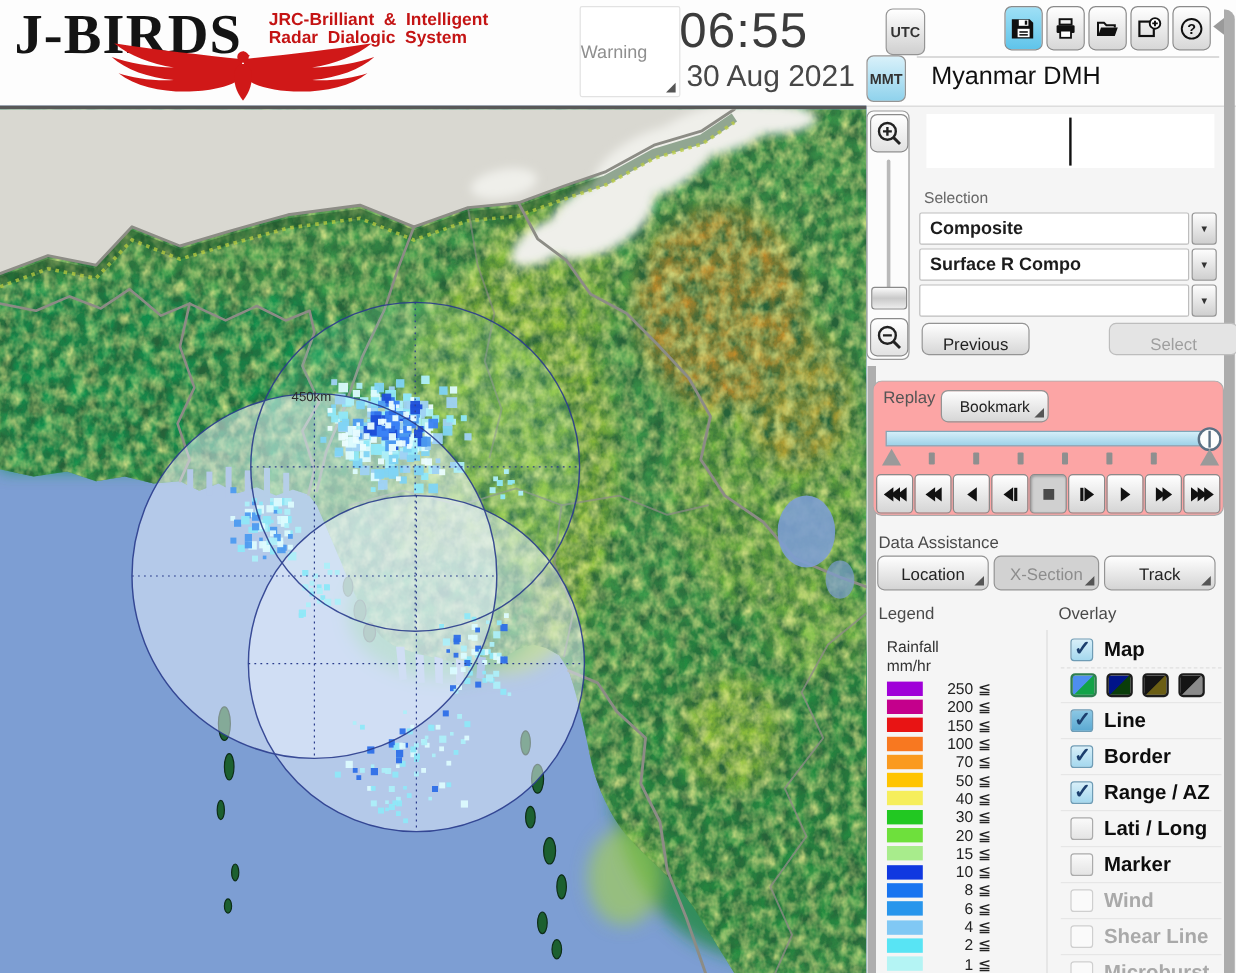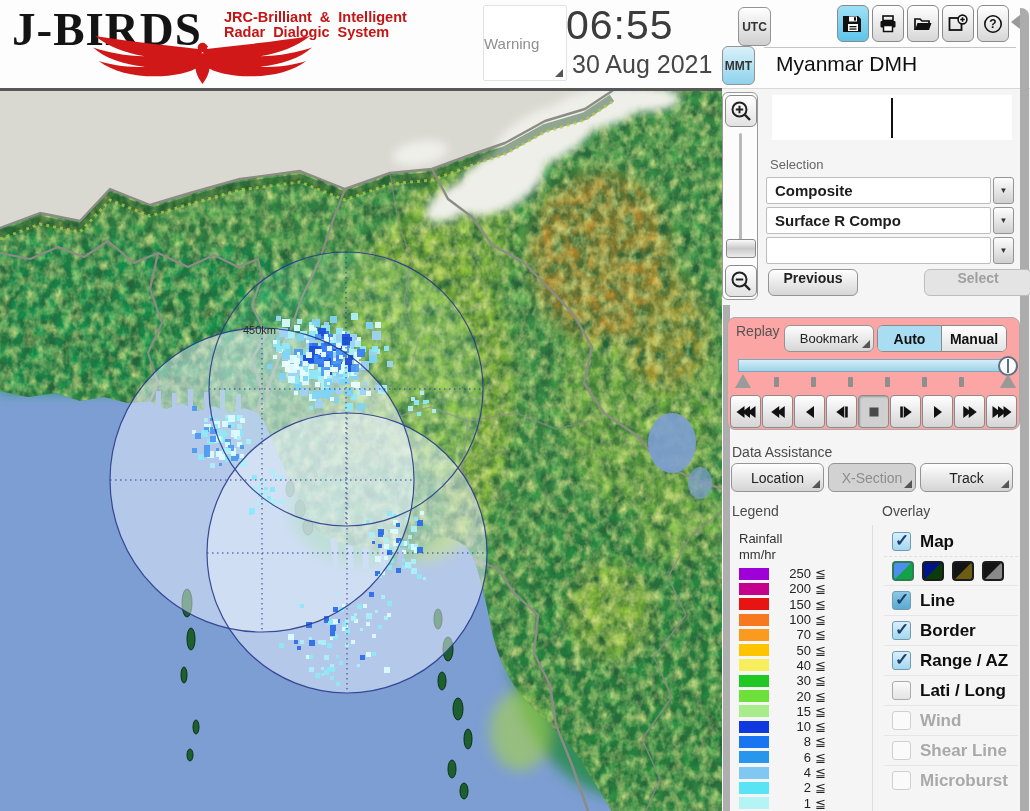--- a/index.html
+++ b/index.html
@@ -50,22 +50,22 @@
   
   #station-box{position:absolute;left:772px;top:95px;width:240px;height:45px;background:#fff;}
   #station-cursor{position:absolute;left:119px;top:3px;width:2px;height:40px;background:#111;}
   #selection-label{position:absolute;left:770px;top:157px;font-size:13px;color:#666;}
   .ddrow{position:absolute;left:766px;width:248px;height:27px;display:flex;}
   .ddfield{flex:1;background:#fff;border:1px solid #bdbdbd;border-radius:2px;font-size:15px;font-weight:bold;
            color:#1c1c1c;display:flex;align-items:center;padding-left:8px;box-sizing:border-box;}
   .ddarrow{width:21px;height:27px;margin-left:2px;border:1px solid #949494;border-radius:3px;
            background:linear-gradient(#fdfdfd,#cfcfcf);display:flex;align-items:center;justify-content:center;
            font-size:8px;color:#333;box-sizing:border-box;}
-  .pushbtn{position:absolute;height:27px;border:1px solid #949494;border-radius:6px;font-size:14px;font-weight:bold;
-           color:#222;background:linear-gradient(#fefefe,#d6d6d6);display:flex;align-items:flex-start;justify-content:center;box-sizing:border-box;}
+  .pushbtn{position:absolute;height:27px;border:1px solid #949494;border-radius:6px;font-size:14px;font-weight:normal;
+           color:#222;background:linear-gradient(#fefefe,#d6d6d6);display:flex;align-items:flex-end;justify-content:center;box-sizing:border-box;}
   #previous-btn{left:768px;top:269px;width:90px;}
   #select-btn{left:924px;top:269px;width:108px;background:#e4e4e4;color:#9f9f9f;border-color:#bdbdbd;}
 
   
   #replay-panel{position:absolute;left:727px;top:317px;width:293px;height:113px;border:1px solid #ababab;
                 border-radius:8px;background:#fca5a5;box-sizing:border-box;}
   #replay-label{position:absolute;left:8px;top:5px;font-size:14px;color:#555;}
   #bookmark-btn{position:absolute;left:56px;top:7px;width:90px;height:27px;border:1px solid #949494;border-radius:6px;
                 background:linear-gradient(#fefefe,#d6d6d6);font-size:13px;color:#222;
                 display:flex;align-items:center;justify-content:center;box-sizing:border-box;}
@@ -922,28 +922,20 @@
   </div>
   <div id="select-btn" class="pushbtn">
     <span>Select</span>
   </div>
 
   <div id="replay-panel">
     <div id="replay-label">Replay</div>
     <div id="bookmark-btn" class="corner">
       <span>Bookmark</span>
     </div>
-    <div id="auto-manual">
-      <div id="auto-btn">
-        <span>Auto</span>
-      </div>
-      <div id="manual-btn">
-        <span>Manual</span>
-      </div>
-    </div>
     <div id="replay-track"></div>
     <div id="replay-handle"></div>
     <div class="endtri" style="left:7px;"></div>
     <div class="endtri" style="left:272px;"></div>
     <div id="slider-ticks">
         <span class="tick" style="left: 46px;"></span>
         <span class="tick" style="left: 83px;"></span>
         <span class="tick" style="left: 120px;"></span>
         <span class="tick" style="left: 157px;"></span>
         <span class="tick" style="left: 194px;"></span>
@@ -1149,20 +1141,24 @@
         <span class="cb checked">
           <span class="mark">✓</span>
         </span>
         <span class="olabel">Range / AZ</span>
       </div>
       <div class="orow">
         <span class="cb unchecked"></span>
         <span class="olabel">Lati / Long</span>
       </div>
       <div class="orow">
+        <span class="cb unchecked"></span>
+        <span class="olabel">Marker</span>
+      </div>
+      <div class="orow">
         <span class="cb disabled"></span>
         <span class="olabel disabled">Wind</span>
       </div>
       <div class="orow">
         <span class="cb disabled"></span>
         <span class="olabel disabled">Shear Line</span>
       </div>
       <div class="orow">
         <span class="cb disabled"></span>
         <span class="olabel disabled">Microburst</span>

